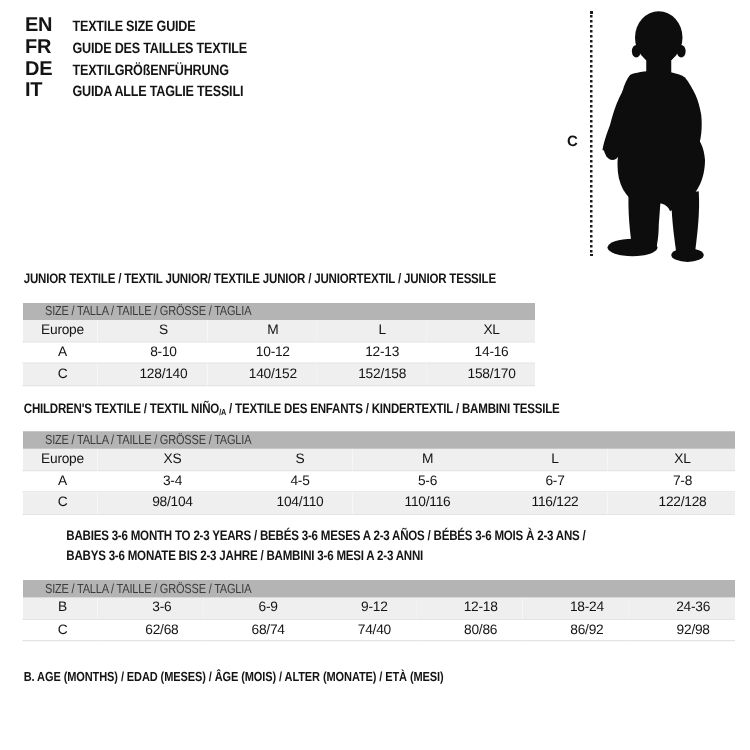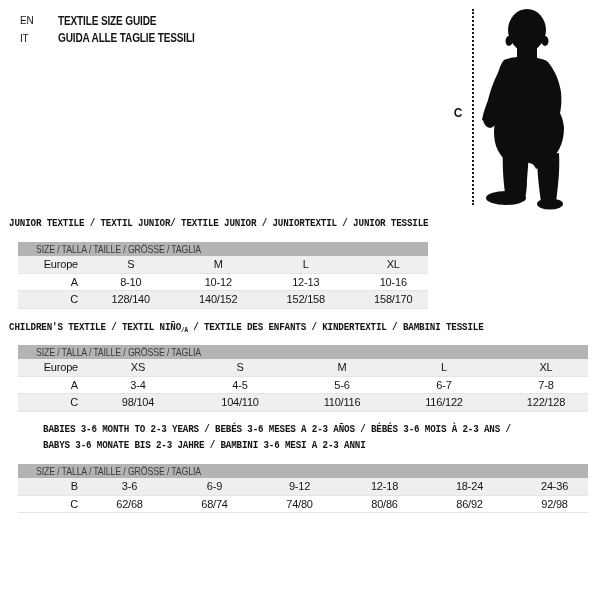--- a/index.html
+++ b/index.html
@@ -14,73 +14,81 @@
   .cond {
     display: inline-block;
     transform: scaleX(0.84);
     transform-origin: 0 50%;
     white-space: nowrap;
   }
   
   .lang-list { position: absolute; left: 20px; top: 12px; }
   .lang-row { display: flex; height: 17.5px; align-items: center; }
   .lang-code {
-    width: 38px; font-weight: normal; font-size: 10px; letter-spacing: -0.2px;
+    width: 38px; font-weight: bold; font-size: 16px; letter-spacing: -0.2px;
   }
   .lang-label { font-weight: bold; font-size: 12px; letter-spacing: -0.2px; }
   
   .figure-svg { position: absolute; left: 470px; top: 0; }
   .measure-line {
     position: absolute; left: 472px; top: 9px; height: 196px; width: 0;
     border-left: 2px dotted #1a1a1a;
   }
   .measure-label {
     position: absolute; left: 450px; top: 106px; width: 16px;
     text-align: center; font-weight: bold; font-size: 12px;
   }
   
   .sec-title {
-    position: absolute; left: 9px;
+    position: absolute; left: 19px;
     font-weight: bold; font-size: 11px; letter-spacing: -0.2px;
-    line-height: 16px; white-space: nowrap; font-family: Liberation Mono, monospace;
+    line-height: 16px; white-space: nowrap;
   }
   .sub { font-size: 7px; position: relative; bottom: -2px; }
   
   table.size-table {
     position: absolute; left: 18px;
     border-collapse: collapse; table-layout: fixed;
     font-size: 11px; letter-spacing: -0.2px;
   }
   table.size-table td { overflow: hidden; padding-left: 18px; }
   .band-row td {
     background: #b4b4b4; color: #3b3b3b;
     height: 13.5px; font-size: 10.5px; padding-left: 4px;
     vertical-align: middle;
   }
   .data-row td {
     height: 17.5px; vertical-align: middle;
     border-bottom: 1px solid #e4e4e4;
     text-align: center;
   }
-  .data-row td.row-label { text-align: right; padding-left: 4px; }
+  .data-row td.row-label { text-align: center; padding-left: 4px; }
   tbody .data-row:nth-child(even) td { background: #efefef; }
   
   .legend { position: absolute; left: 19px; top: 534px; }
   .legend-line {
     font-weight: bold; font-size: 10.5px; letter-spacing: -0.1px;
     line-height: 16.3px; white-space: nowrap;
   }
 </style>
 </head>
 <body>
 
 <div class="lang-list">
   <div class="lang-row">
     <span class="lang-code">EN</span>
     <span class="lang-label cond">TEXTILE SIZE GUIDE</span>
+  </div>
+  <div class="lang-row">
+    <span class="lang-code">FR</span>
+    <span class="lang-label cond">GUIDE DES TAILLES TEXTILE</span>
+  </div>
+  <div class="lang-row">
+    <span class="lang-code">DE</span>
+    <span class="lang-label cond">TEXTILGRÖßENFÜHRUNG</span>
   </div>
   <div class="lang-row">
     <span class="lang-code">IT</span>
     <span class="lang-label cond">GUIDA ALLE TAGLIE TESSILI</span>
   </div>
 </div>
 
 <svg class="figure-svg" width="130" height="215" viewBox="0 0 130 215" aria-hidden="true">
   <g fill="#0d0d0d">
     <ellipse cx="57" cy="30" rx="19" ry="21"></ellipse>
@@ -123,21 +131,21 @@
       <td>S</td>
       <td>M</td>
       <td>L</td>
       <td>XL</td>
     </tr>
     <tr class="data-row">
       <td class="row-label">A</td>
       <td>8-10</td>
       <td>10-12</td>
       <td>12-13</td>
-      <td>10-16</td>
+      <td>14-16</td>
     </tr>
     <tr class="data-row">
       <td class="row-label">C</td>
       <td>128/140</td>
       <td>140/152</td>
       <td>152/158</td>
       <td>158/170</td>
     </tr>
   </tbody>
 </table>
@@ -209,22 +217,23 @@
       <td>6-9</td>
       <td>9-12</td>
       <td>12-18</td>
       <td>18-24</td>
       <td>24-36</td>
     </tr>
     <tr class="data-row">
       <td class="row-label">C</td>
       <td>62/68</td>
       <td>68/74</td>
-      <td>74/80</td>
+      <td>74/40</td>
       <td>80/86</td>
       <td>86/92</td>
       <td>92/98</td>
     </tr>
   </tbody>
 </table>
 
 <div class="legend">
+  <div class="legend-line"><span class="cond">B. AGE (MONTHS) / EDAD (MESES) / ÂGE (MOIS) / ALTER (MONATE) / ETÀ (MESI)</span></div>
 </div>
 
 </body></html>

